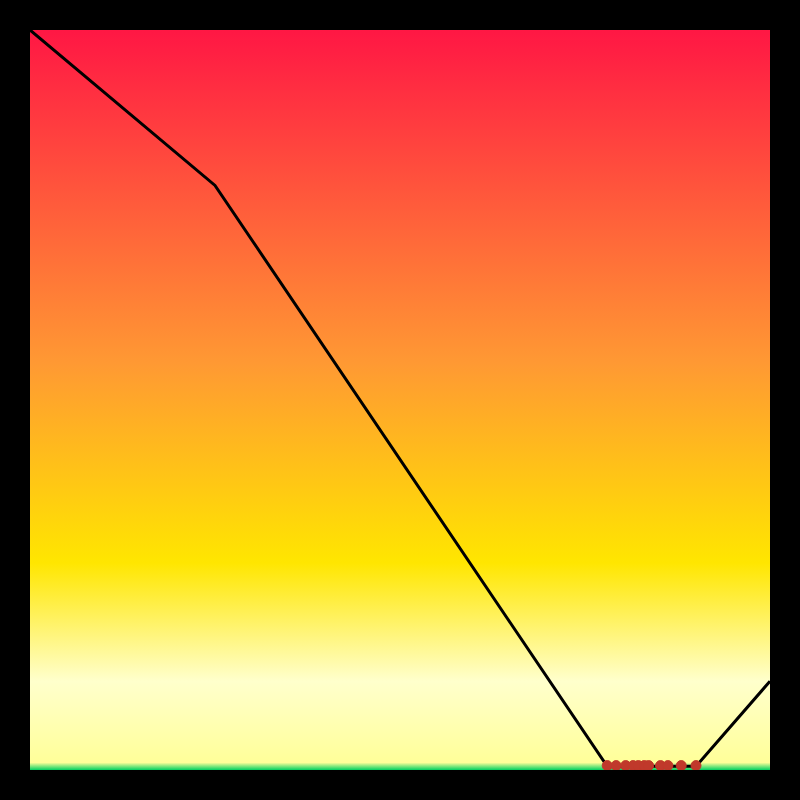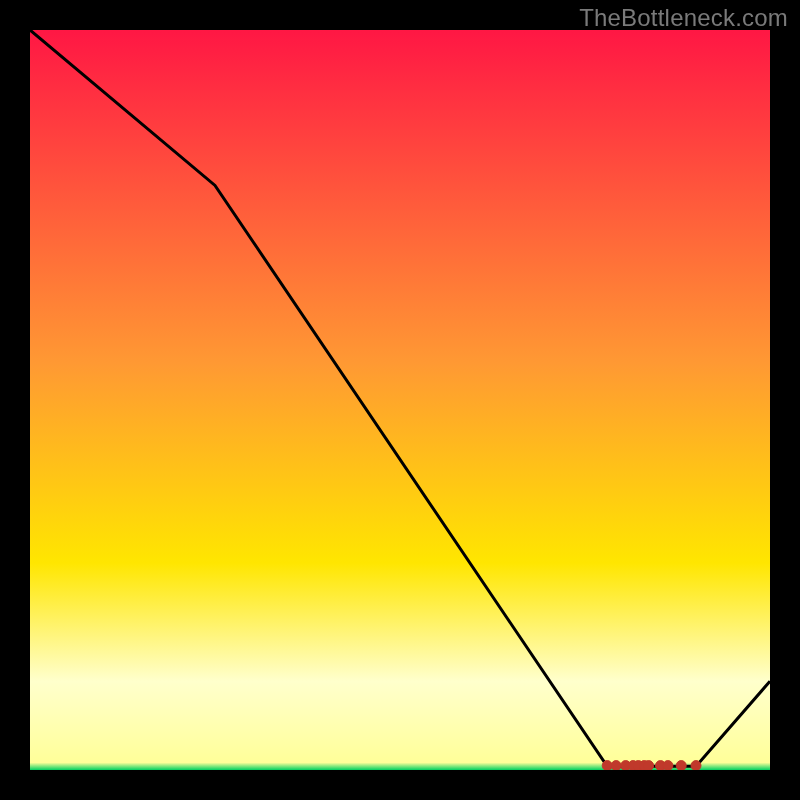--- a/index.html
+++ b/index.html
@@ -39,21 +39,20 @@
     left: 0;
     top: 0;
     width: 740px;
     height: 740px;
   }
 </style>
 </head>
 <body>
 
 <div class="frame">
-  <div class="attribution">TheBottleneck.com</div>
 
   <div class="plot-area">
     <svg class="plot-svg" viewBox="0 0 740 740" preserveAspectRatio="none">
       <defs>
         <linearGradient id="bg-grad" x1="0" y1="0" x2="0" y2="1">
           <stop id="g-stop-0" offset="0%" stop-color="#ff1744"></stop>
           <stop id="g-stop-1" offset="45%" stop-color="#ff9933"></stop>
           <stop id="g-stop-2" offset="72%" stop-color="#ffe600"></stop>
           <stop id="g-stop-3" offset="88%" stop-color="#ffffcc"></stop>
           <stop id="g-stop-4" offset="99%" stop-color="#ffff99"></stop>

